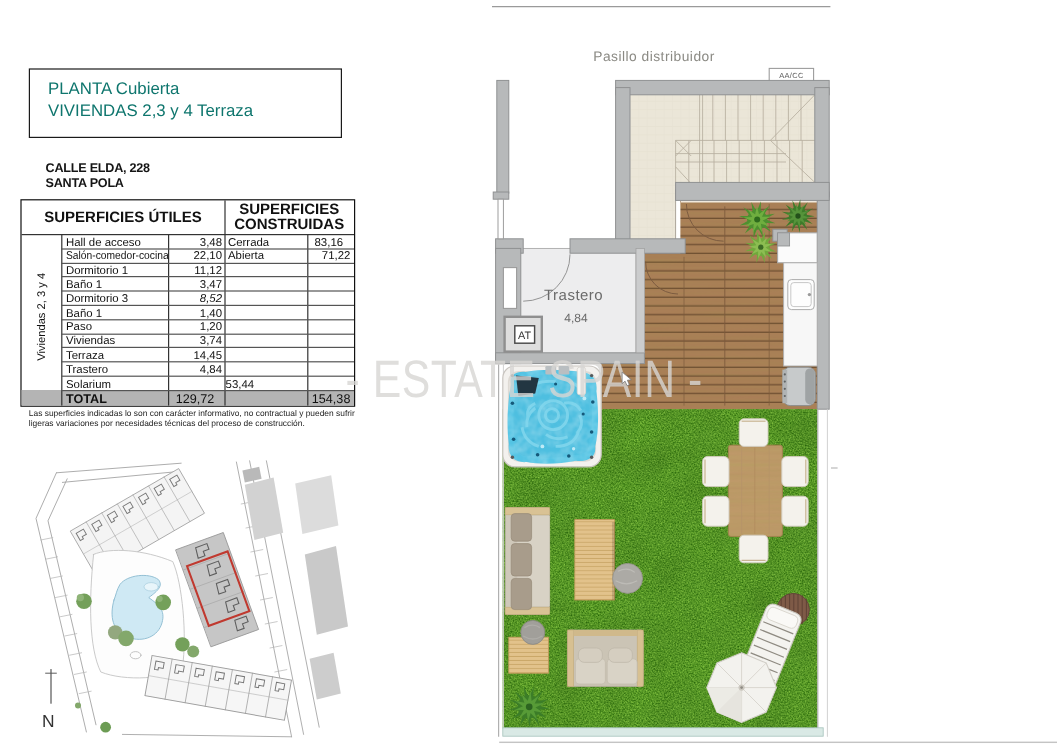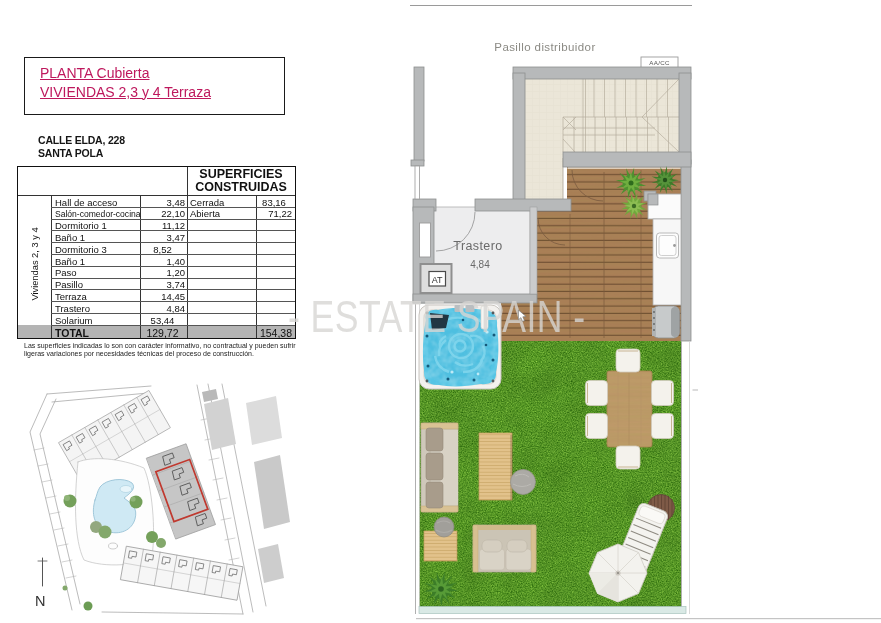--- a/index.html
+++ b/index.html
@@ -6,36 +6,37 @@
   body{width:881px;height:623px;position:relative;overflow:hidden;font-family:"Liberation Sans",sans-serif;}
   .abs{position:absolute;}
   .cell{position:absolute;font-size:9.5px;color:#111;white-space:nowrap;}
   .vline{position:absolute;background:#333;width:1px;}
   .hline{position:absolute;background:#333;height:1px;}
 </style>
 </head>
 <body>
 
 <div class="abs" style="left:24px;top:57px;width:259px;height:56px;border:1.4px solid #1a1a1a;">
-  <div style="margin:6px 0 0 15px;font-size:14px;line-height:18.5px;color:#be185d;text-decoration:underline;">PLANTA Cubierta<br>VIVIENDAS 2,3 y 4 Terraza</div>
+  <div style="margin:6px 0 0 15px;font-size:14px;line-height:18.5px;color:#0f766e;">PLANTA Cubierta<br>VIVIENDAS 2,3 y 4 Terraza</div>
 </div>
 
 <div class="abs" style="left:38px;top:134px;font-size:10.5px;line-height:13px;color:#151515;font-weight:bold;letter-spacing:-0.2px;">CALLE ELDA, 228<br>SANTA POLA</div>
 
 <div class="abs" id="tbl" style="left:17px;top:166px;width:277px;height:171px;border:1.6px solid #111;">
 
   <div class="abs" style="left:0;top:158px;width:277px;height:13px;background:#b4b4b4;"></div>
 
   <div class="hline" style="left:0;top:28px;width:277px;"></div>
 
   <div class="vline" style="left:169px;top:0;height:171px;"></div>
   <div class="vline" style="left:33px;top:28px;height:143px;"></div>
   <div class="vline" style="left:122px;top:28px;height:143px;"></div>
   <div class="vline" style="left:238px;top:28px;height:143px;"></div>
 
+  <div class="cell" style="left:0px;top:7px;width:169px;text-align:center;font-size:12.5px;font-weight:bold;">SUPERFICIES ÚTILES</div>
   <div class="cell" style="left:169px;top:1px;width:108px;text-align:center;font-size:12.5px;font-weight:bold;line-height:13px;">SUPERFICIES<br>CONSTRUIDAS</div>
   <div class="hline" style="left:33px;top:39.8px;width:244px;background:#555;"></div>
   <div class="hline" style="left:33px;top:51.6px;width:244px;background:#555;"></div>
   <div class="hline" style="left:33px;top:63.4px;width:244px;background:#555;"></div>
   <div class="hline" style="left:33px;top:75.2px;width:244px;background:#555;"></div>
   <div class="hline" style="left:33px;top:87.0px;width:244px;background:#555;"></div>
   <div class="hline" style="left:33px;top:98.8px;width:244px;background:#555;"></div>
   <div class="hline" style="left:33px;top:110.6px;width:244px;background:#555;"></div>
   <div class="hline" style="left:33px;top:122.4px;width:244px;background:#555;"></div>
   <div class="hline" style="left:33px;top:134.2px;width:244px;background:#555;"></div>
@@ -47,33 +48,33 @@
   <div class="cell" style="left:238px;top:29.5px;width:36px;text-align:center;">83,16</div>
   <div class="cell" style="left:37px;top:41.3px;transform:scaleX(0.9);transform-origin:0 50%;">Salón-comedor-cocina</div>
   <div class="cell" style="left:122px;top:41.3px;width:45px;text-align:right;">22,10</div>
   <div class="cell" style="left:172px;top:41.3px;">Abierta</div>
   <div class="cell" style="left:238px;top:41.3px;width:36px;text-align:right;">71,22</div>
   <div class="cell" style="left:37px;top:53.1px;">Dormitorio 1</div>
   <div class="cell" style="left:122px;top:53.1px;width:45px;text-align:right;">11,12</div>
   <div class="cell" style="left:37px;top:64.9px;">Baño 1</div>
   <div class="cell" style="left:122px;top:64.9px;width:45px;text-align:right;">3,47</div>
   <div class="cell" style="left:37px;top:76.7px;">Dormitorio 3</div>
-  <div class="cell" style="left:122px;top:76.7px;width:45px;text-align:center;">8,52</div>
+  <div class="cell" style="left:122px;top:76.7px;width:45px;text-align:right;font-style:italic;">8,52</div>
   <div class="cell" style="left:37px;top:88.5px;">Baño 1</div>
   <div class="cell" style="left:122px;top:88.5px;width:45px;text-align:right;">1,40</div>
   <div class="cell" style="left:37px;top:100.3px;">Paso</div>
   <div class="cell" style="left:122px;top:100.3px;width:45px;text-align:right;">1,20</div>
-  <div class="cell" style="left:37px;top:112.1px;">Pasillo</div>
+  <div class="cell" style="left:37px;top:112.1px;">Viviendas</div>
   <div class="cell" style="left:122px;top:112.1px;width:45px;text-align:right;">3,74</div>
   <div class="cell" style="left:37px;top:123.9px;">Terraza</div>
   <div class="cell" style="left:122px;top:123.9px;width:45px;text-align:right;">14,45</div>
   <div class="cell" style="left:37px;top:135.7px;">Trastero</div>
   <div class="cell" style="left:122px;top:135.7px;width:45px;text-align:right;">4,84</div>
   <div class="cell" style="left:37px;top:147.5px;">Solarium</div>
-  <div class="cell" style="left:122px;top:147.5px;width:45px;text-align:center;">53,44</div>
+  <div class="cell" style="left:122px;top:147.5px;width:45px;text-align:left;padding-left:48px;">53,44</div>
   <div class="cell" style="left:37px;top:160px;font-weight:bold;font-size:10.5px;">TOTAL</div>
   <div class="cell" style="left:122px;top:160px;width:45px;text-align:center;font-size:10.5px;">129,72</div>
   <div class="cell" style="left:238px;top:160px;width:36px;text-align:right;font-size:10.5px;">154,38</div>
 
   <div class="cell" style="left:-40px;top:92px;width:113px;text-align:center;font-size:9.3px;transform:rotate(-90deg);">Viviendas 2, 3 y 4</div>
 </div>
 
 <div class="abs" style="left:24px;top:342px;font-size:7px;line-height:7.9px;color:#222;">Las superficies indicadas lo son con carácter informativo, no contractual y pueden sufrir<br>ligeras variaciones por necesidades técnicas del proceso de construcción.</div>
 
 <svg class="abs" style="left:0;top:0;" width="881" height="623" viewBox="0 0 881 623">

